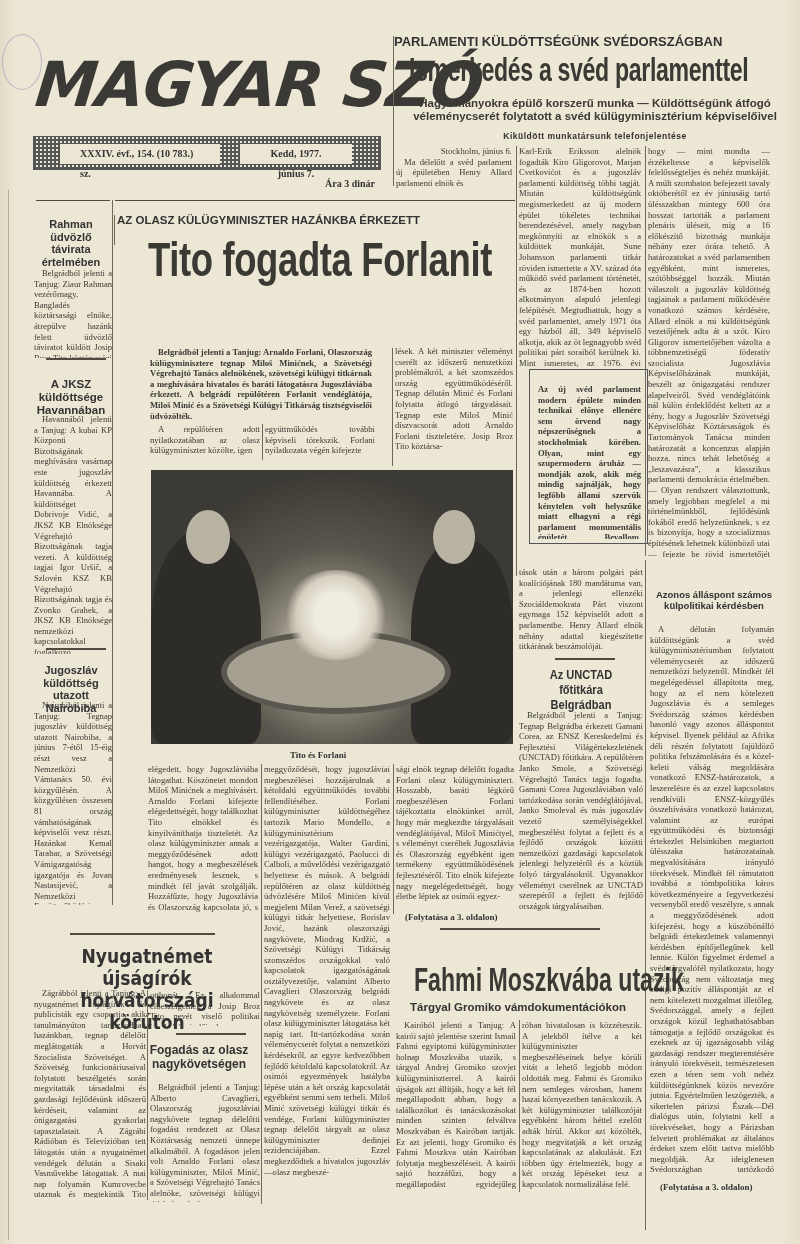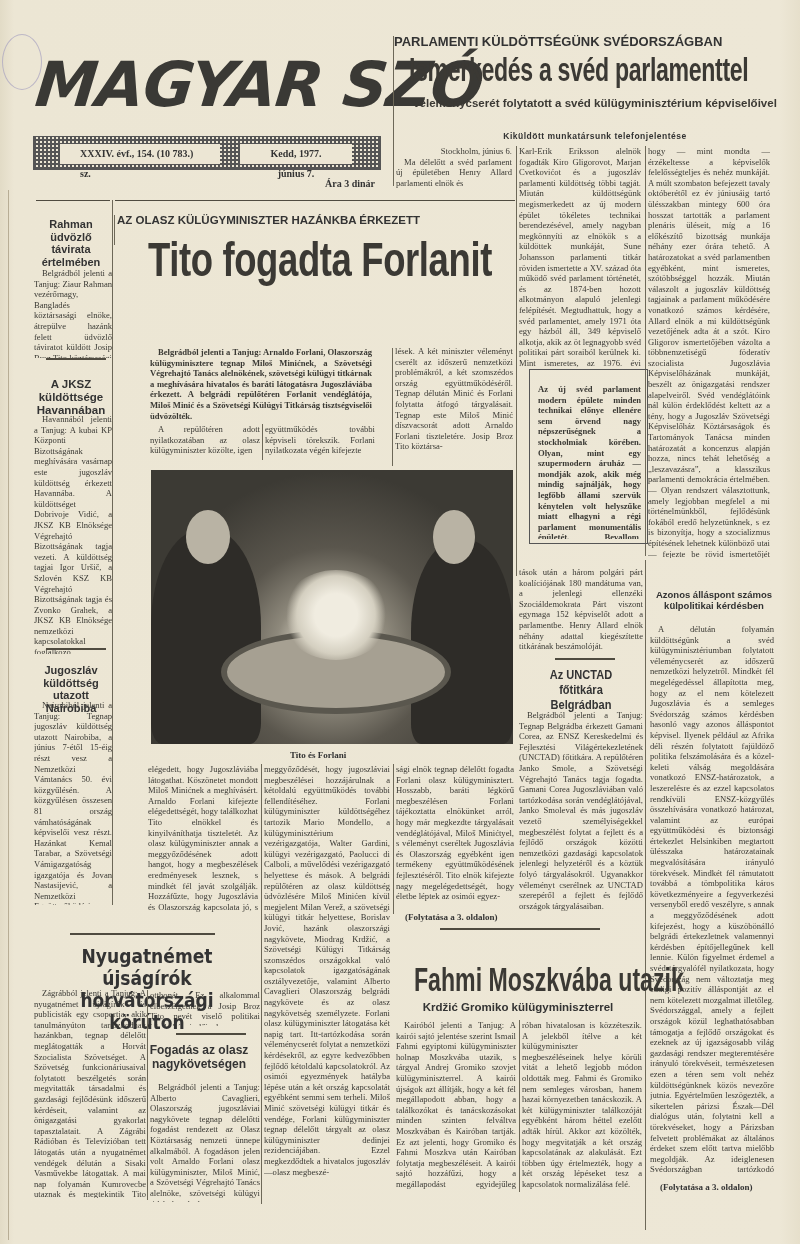--- a/index.html
+++ b/index.html
@@ -42,20 +42,21 @@
   <div class="issuebar">
     <span class="box" style="left:26px;width:160px">XXXIV. évf., 154. (10 783.) sz.</span>
     <span class="box" style="left:206px;width:112px;text-align:center">Kedd, 1977. június 7.</span>
   </div>
   <div class="price">Ára 3 dinár</div>
 
   <div class="vrule" style="left:393px;top:36px;height:150px"></div>
   <div class="kicker" style="left:394px;top:34px;font-size:13px">PARLAMENTI KÜLDÖTTSÉGÜNK SVÉDORSZÁGBAN</div>
   <div class="h1" style="left:409px;top:50px;font-size:34px;transform:scaleX(.68);letter-spacing:-0.5px">Ismerkedés a svéd parlamenttel</div>
   <div class="deck" style="left:400px;top:97px;width:390px;font-size:11.5px">
+    <div>Hagyományokra épülő korszerű munka — Küldöttségünk átfogó</div>
     <div>véleménycserét folytatott a svéd külügyminisztérium képviselőivel</div>
   </div>
   <div class="sub" style="left:480px;top:132px;width:230px;font-size:8.5px;letter-spacing:.5px">Kiküldött munkatársunk telefonjelentése</div>
 
   <div class="col" style="left:396px;top:146px;width:116px;height:45px">
     <p class="dl" style="text-align:right">Stockholm, június 6.</p>
     <p>Ma délelőtt a svéd parlament új épületében Henry Allard parlamenti elnök és</p>
   </div>
   <div class="vrule" style="left:516px;top:146px;height:430px"></div>
   <div class="col" style="left:519px;top:146px;width:122px;height:222px">
@@ -155,21 +156,21 @@
   <div class="col" style="left:150px;top:990px;width:110px;height:36px">
     <p class="dl">otthonát. Ez alkalommal elbeszélgetnek a Josip Broz Tito nevét viselő politikai iskola képviselőivel.</p>
   </div>
   <div class="hrule" style="left:176px;top:1033px;width:70px"></div>
   <div class="sub" style="left:144px;top:1044px;width:110px;font-size:12px">Fogadás az olasz nagykövetségen</div>
   <div class="col" style="left:150px;top:1082px;width:110px;height:120px">
     <p>Belgrádból jelenti a Tanjug: Alberto Cavaglieri, Olaszország jugoszláviai nagykövete tegnap délelőtti fogadást rendezett az Olasz Köztársaság nemzeti ünnepe alkalmából. A fogadáson jelen volt Arnaldo Forlani olasz külügyminiszter, Miloš Minić, a Szövetségi Végrehajtó Tanács alelnöke, szövetségi külügyi titkár és mások.</p>
   </div>
 
   <div class="h1" style="left:414px;top:960px;font-size:34px;transform:scaleX(.68)">Fahmi Moszkvába utazik</div>
-  <div class="sub" style="left:396px;top:1001px;width:244px;font-size:11.5px">Krdžić Gromiko külügyminiszterrel</div>
+  <div class="sub" style="left:396px;top:1001px;width:244px;font-size:11.5px">Tárgyal Gromiko vámdokumentációkon</div>
   <div class="col" style="left:396px;top:1020px;width:120px;height:172px">
     <p>Kairóból jelenti a Tanjug: A kairói sajtó jelentése szerint Ismail Fahmi egyiptomi külügyminiszter holnap Moszkvába utazik, s tárgyal Andrej Gromiko szovjet külügyminiszterrel. A kairói újságok azt állítják, hogy a két fél megállapodott abban, hogy a találkozókat és tanácskozásokat minden szinten felváltva Moszkvában és Kairóban tartják. Ez azt jelenti, hogy Gromiko és Fahmi Moszkva után Kairóban folytatja megbeszéléseit. A kairói sajtó hozzáfűzi, hogy a megállapodást egyidejűleg Moszkvában és Kai</p>
   </div>
   <div class="vrule" style="left:519px;top:1020px;height:172px"></div>
   <div class="col" style="left:522px;top:1020px;width:120px;height:172px">
     <p class="dl">róban hivatalosan is közzéteszik. A jelekből ítélve a két külügyminiszter megbeszéléseinek helye körüli vitát a lehető legjobb módon oldották meg. Fahmi és Gromiko nem semleges városban, hanem hazai környezetben tanácskozik. A két külügyminiszter találkozóját egyébként három héttel ezelőtt adták hírül. Akkor azt közölték, hogy megvitatják a két ország kapcsolatának az alakulását. Ezt többen úgy értelmezték, hogy a két ország lépéseket tesz a kapcsolatok normalizálása felé.</p>
   </div>
 </div>
 
 </body></html>

